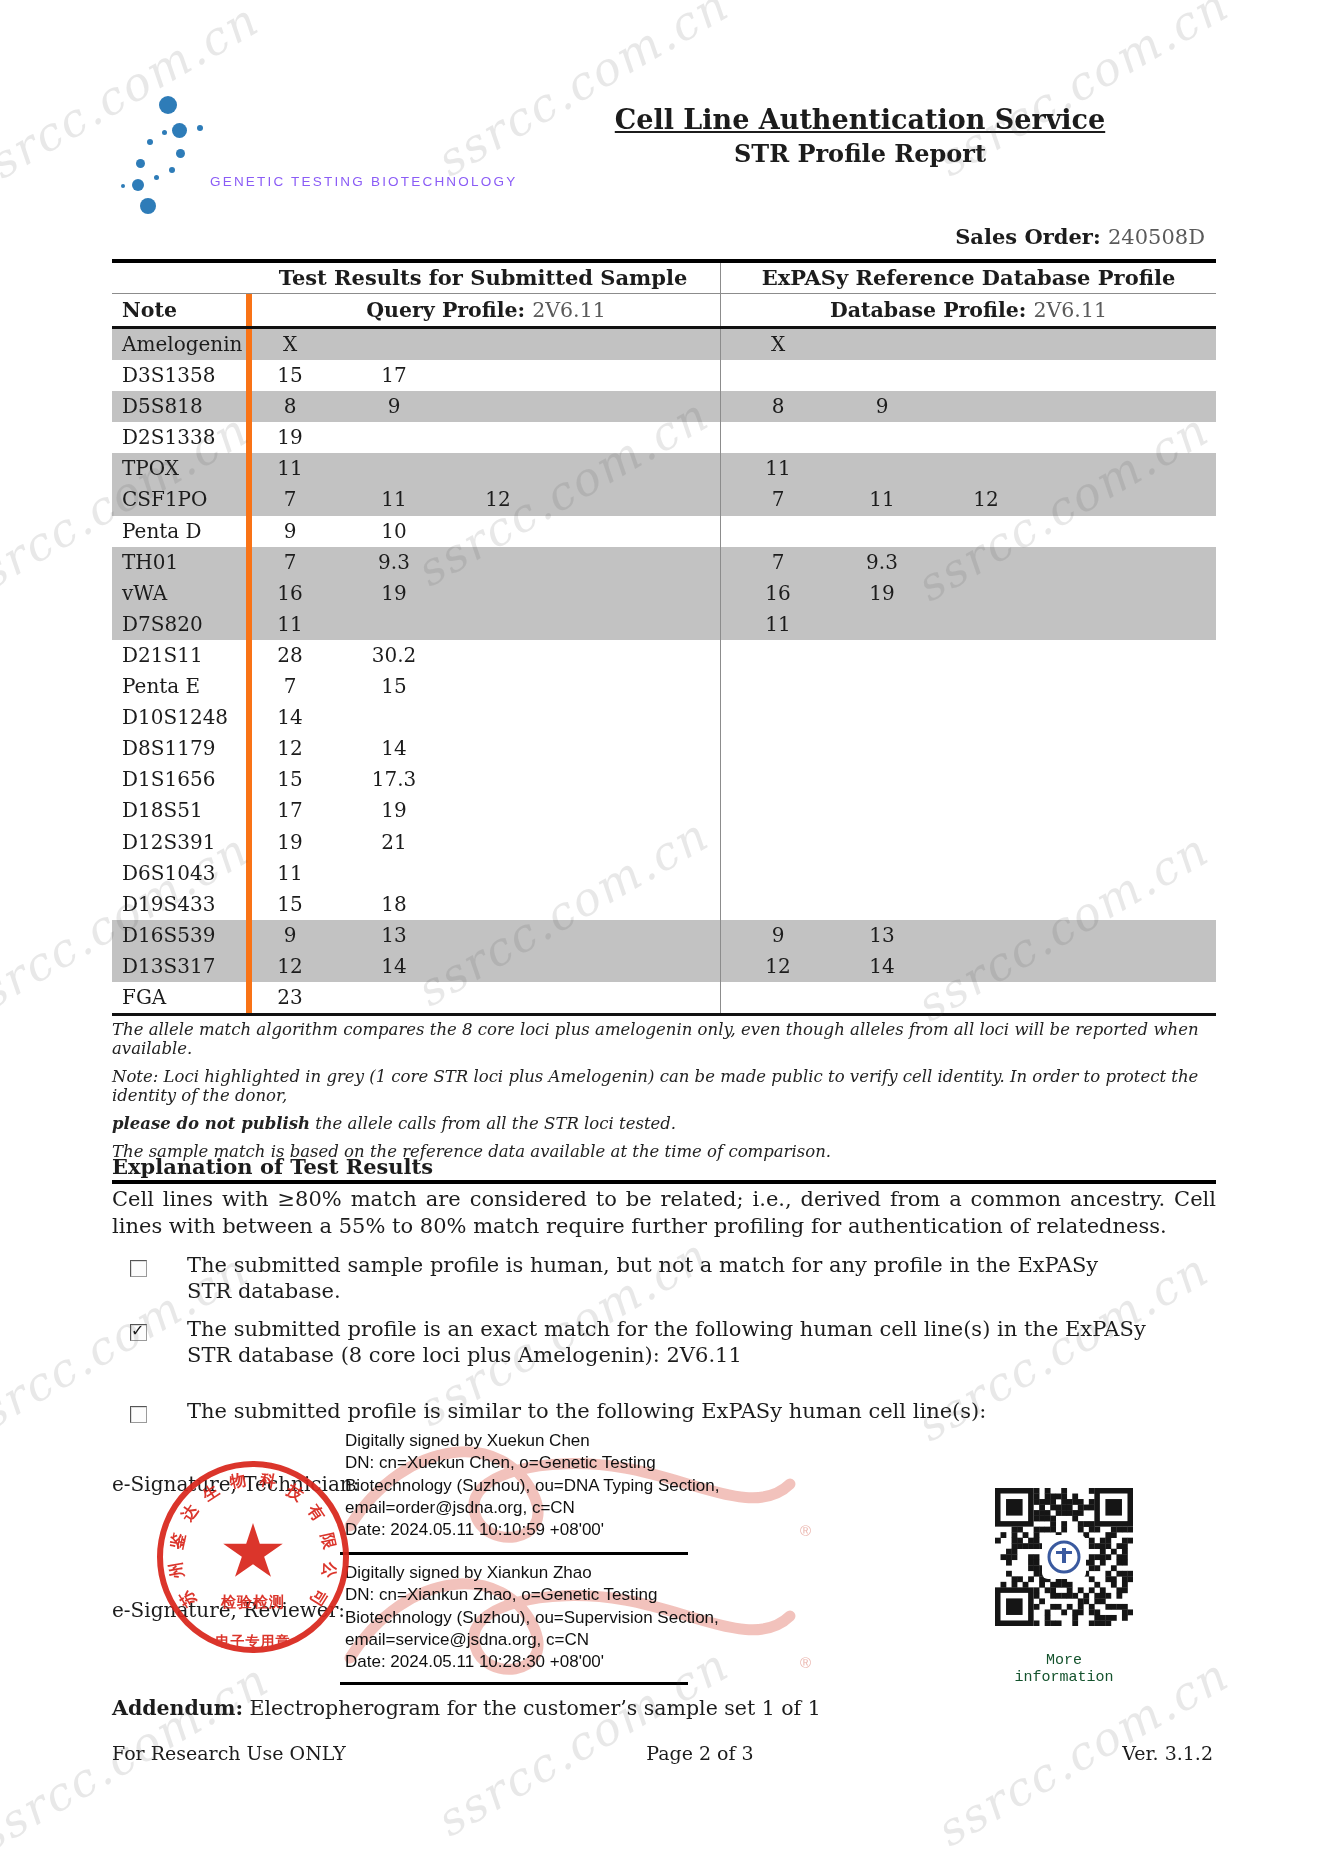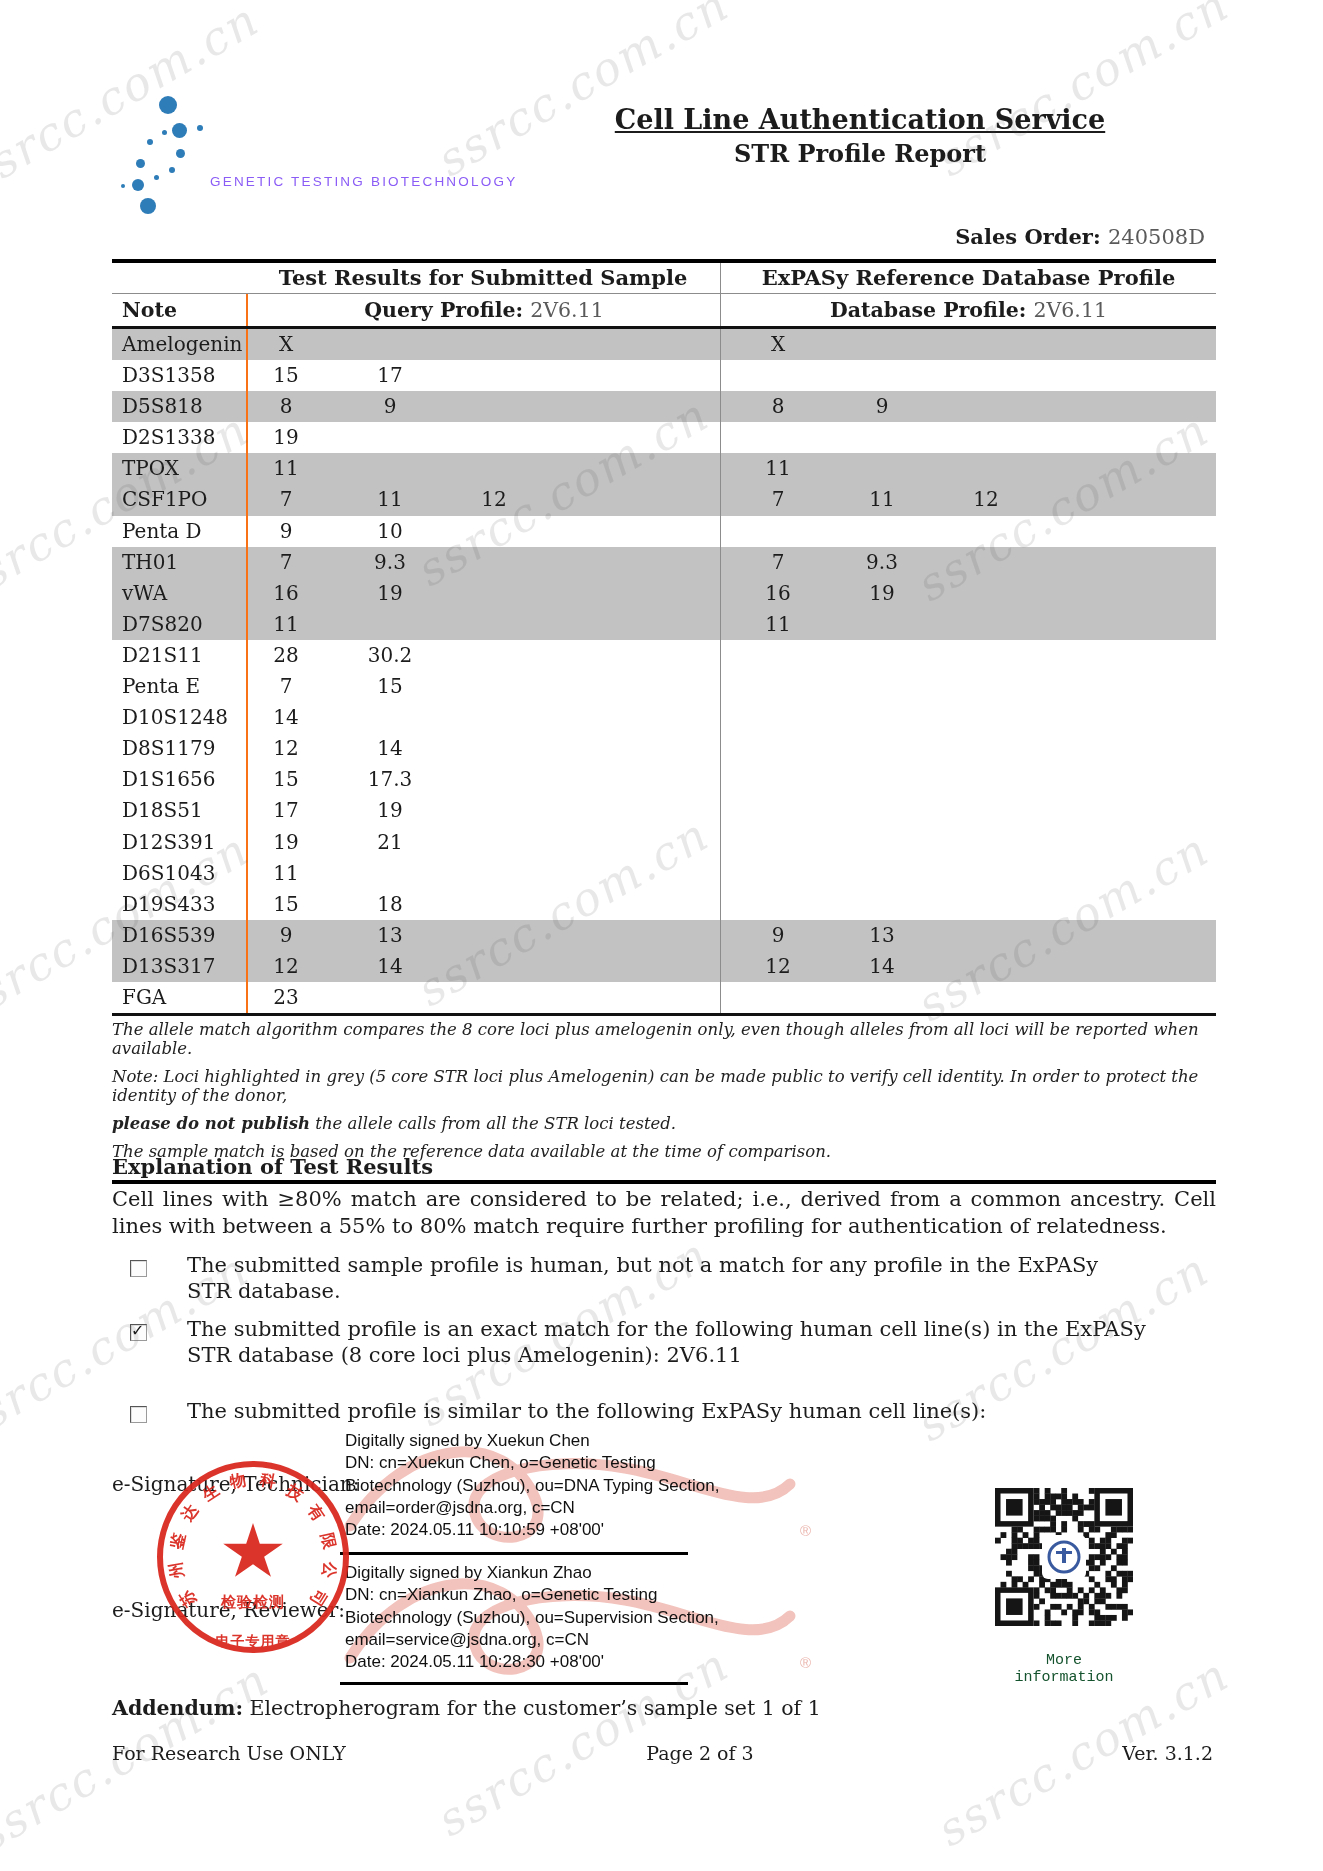--- a/index.html
+++ b/index.html
@@ -28,21 +28,21 @@
 
   
   .strtable{left:112px;top:259px;width:1104px;border-top:4px solid #000;
             border-bottom:3px solid #111;z-index:1;font-size:20px;}
   .hrow1{display:flex;height:30px;line-height:30px;border-bottom:1px solid #8c8c8c;font-weight:bold;font-size:21px;}
   .hrow2{display:flex;height:32px;line-height:32px;border-bottom:3px solid #111;font-size:20.5px;}
   .trow{display:flex;height:31.1px;line-height:31.1px;}
   .trow.hl{background:#c2c2c2;}
   .cell{box-sizing:border-box;}
   .c-loci{width:134px;padding-left:10px;}
-  .c-q{width:474px;border-left:2px solid #f97316;}
+  .c-q{width:474px;border-left:6px solid #f97316;}
   .c-d{flex:1;border-left:1px solid #8c8c8c;}
   .hrow1 .c-q{border-left:none;text-align:center;}
   .hrow1 .c-d{text-align:center;}
   .hrow2 .c-q,.hrow2 .c-d{text-align:center;}
   .hrow2 .c-loci{font-weight:bold;}
   .hlabel{font-weight:bold;}
   .al{display:inline-block;width:104px;text-align:center;}
   .c-q .al:first-child{margin-left:-14px;}
   .c-d .al:first-child{margin-left:5px;}
 
@@ -266,21 +266,21 @@
     <div class="trow">
       <div class="cell c-loci">FGA</div>
       <div class="cell c-q"><span class="al">23</span></div>
       <div class="cell c-d"></div>
     </div>
   </div>
   </div>
 
   <div class="abs footnotes">
     <div>The allele match algorithm compares the 8 core loci plus amelogenin only, even though alleles from all loci will be reported when available.</div>
-    <div>Note: Loci highlighted in grey (5 core STR loci plus Amelogenin) can be made public to verify cell identity. In order to protect the identity of the donor,</div>
+    <div>Note: Loci highlighted in grey (1 core STR loci plus Amelogenin) can be made public to verify cell identity. In order to protect the identity of the donor,</div>
     <div><span class="fn-bold">please do not publish</span><span> the allele calls from all the STR loci tested.</span></div>
     <div style="margin-bottom:12px;">The sample match is based on the reference data available at the time of comparison.</div>
   </div>
 
   <div class="abs expl-h">Explanation of Test Results</div>
   <div class="abs expl-b">Cell lines with ≥80% match are considered to be related; i.e., derived from a common ancestry. Cell lines with between a 55% to 80% match require further profiling for authentication of relatedness.</div>
 
   <div class="abs cb-row" style="top:1253px;">
     <div class="cbx"></div>
     <div class="cb-text" style="width:940px;">The submitted sample profile is human, but not a match for any profile in the ExPASy STR database.</div>

